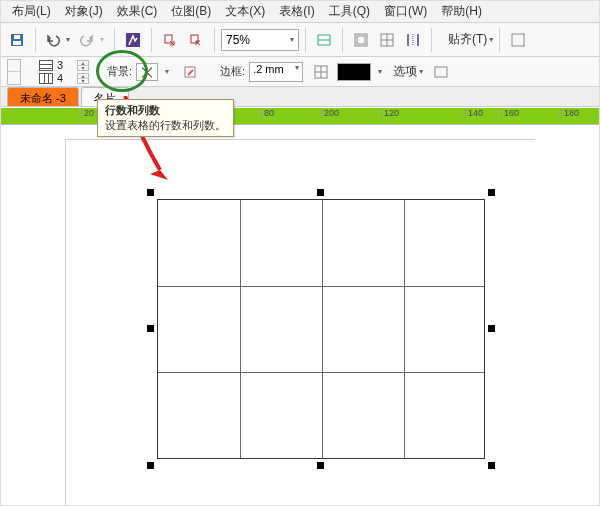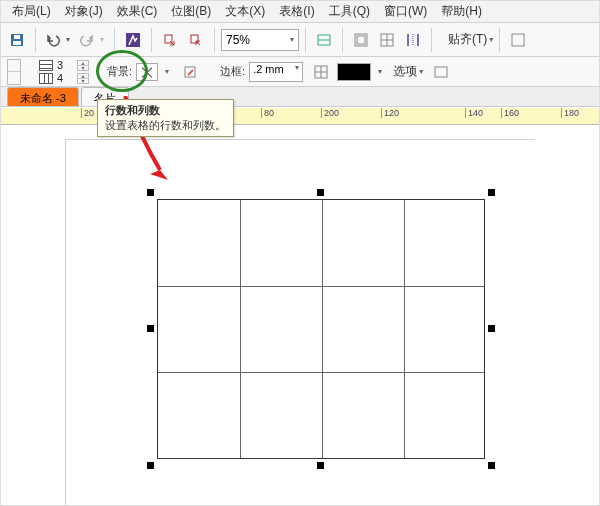--- a/index.html
+++ b/index.html
@@ -191,21 +191,21 @@
     z-index: 60;
     box-shadow: 1px 1px 2px rgba(0,0,0,0.15);
   }
   .tooltip .title { font-weight: bold; }
 
   
   .ruler {
     position: absolute;
     top: 107px; left: 0; right: 0;
     height: 17px;
-    background: #fef9c3;
+    background: #84cc16;
     border-bottom: 1px solid #bbb;
     font-size: 9px;
     color: #446;
   }
   .ruler .tick {
     position:absolute; top:0;
     border-left:1px solid #999;
     height:10px;
     padding-left:2px;
   }

